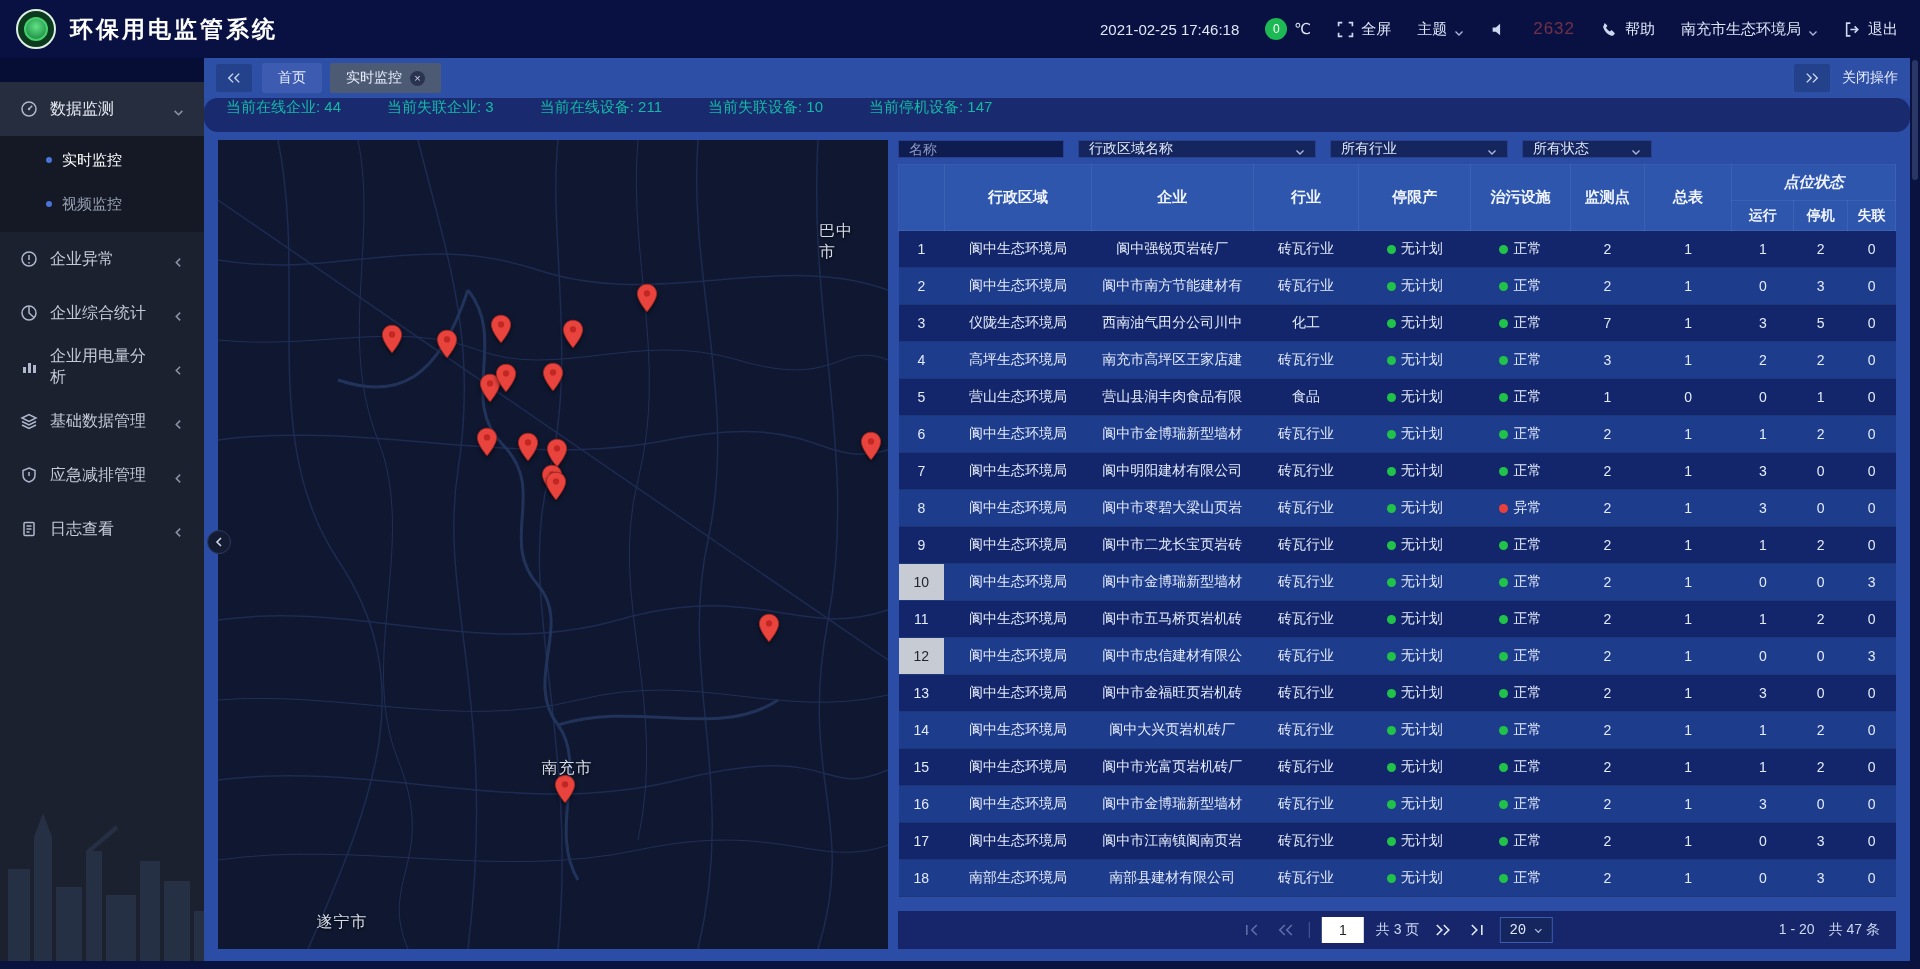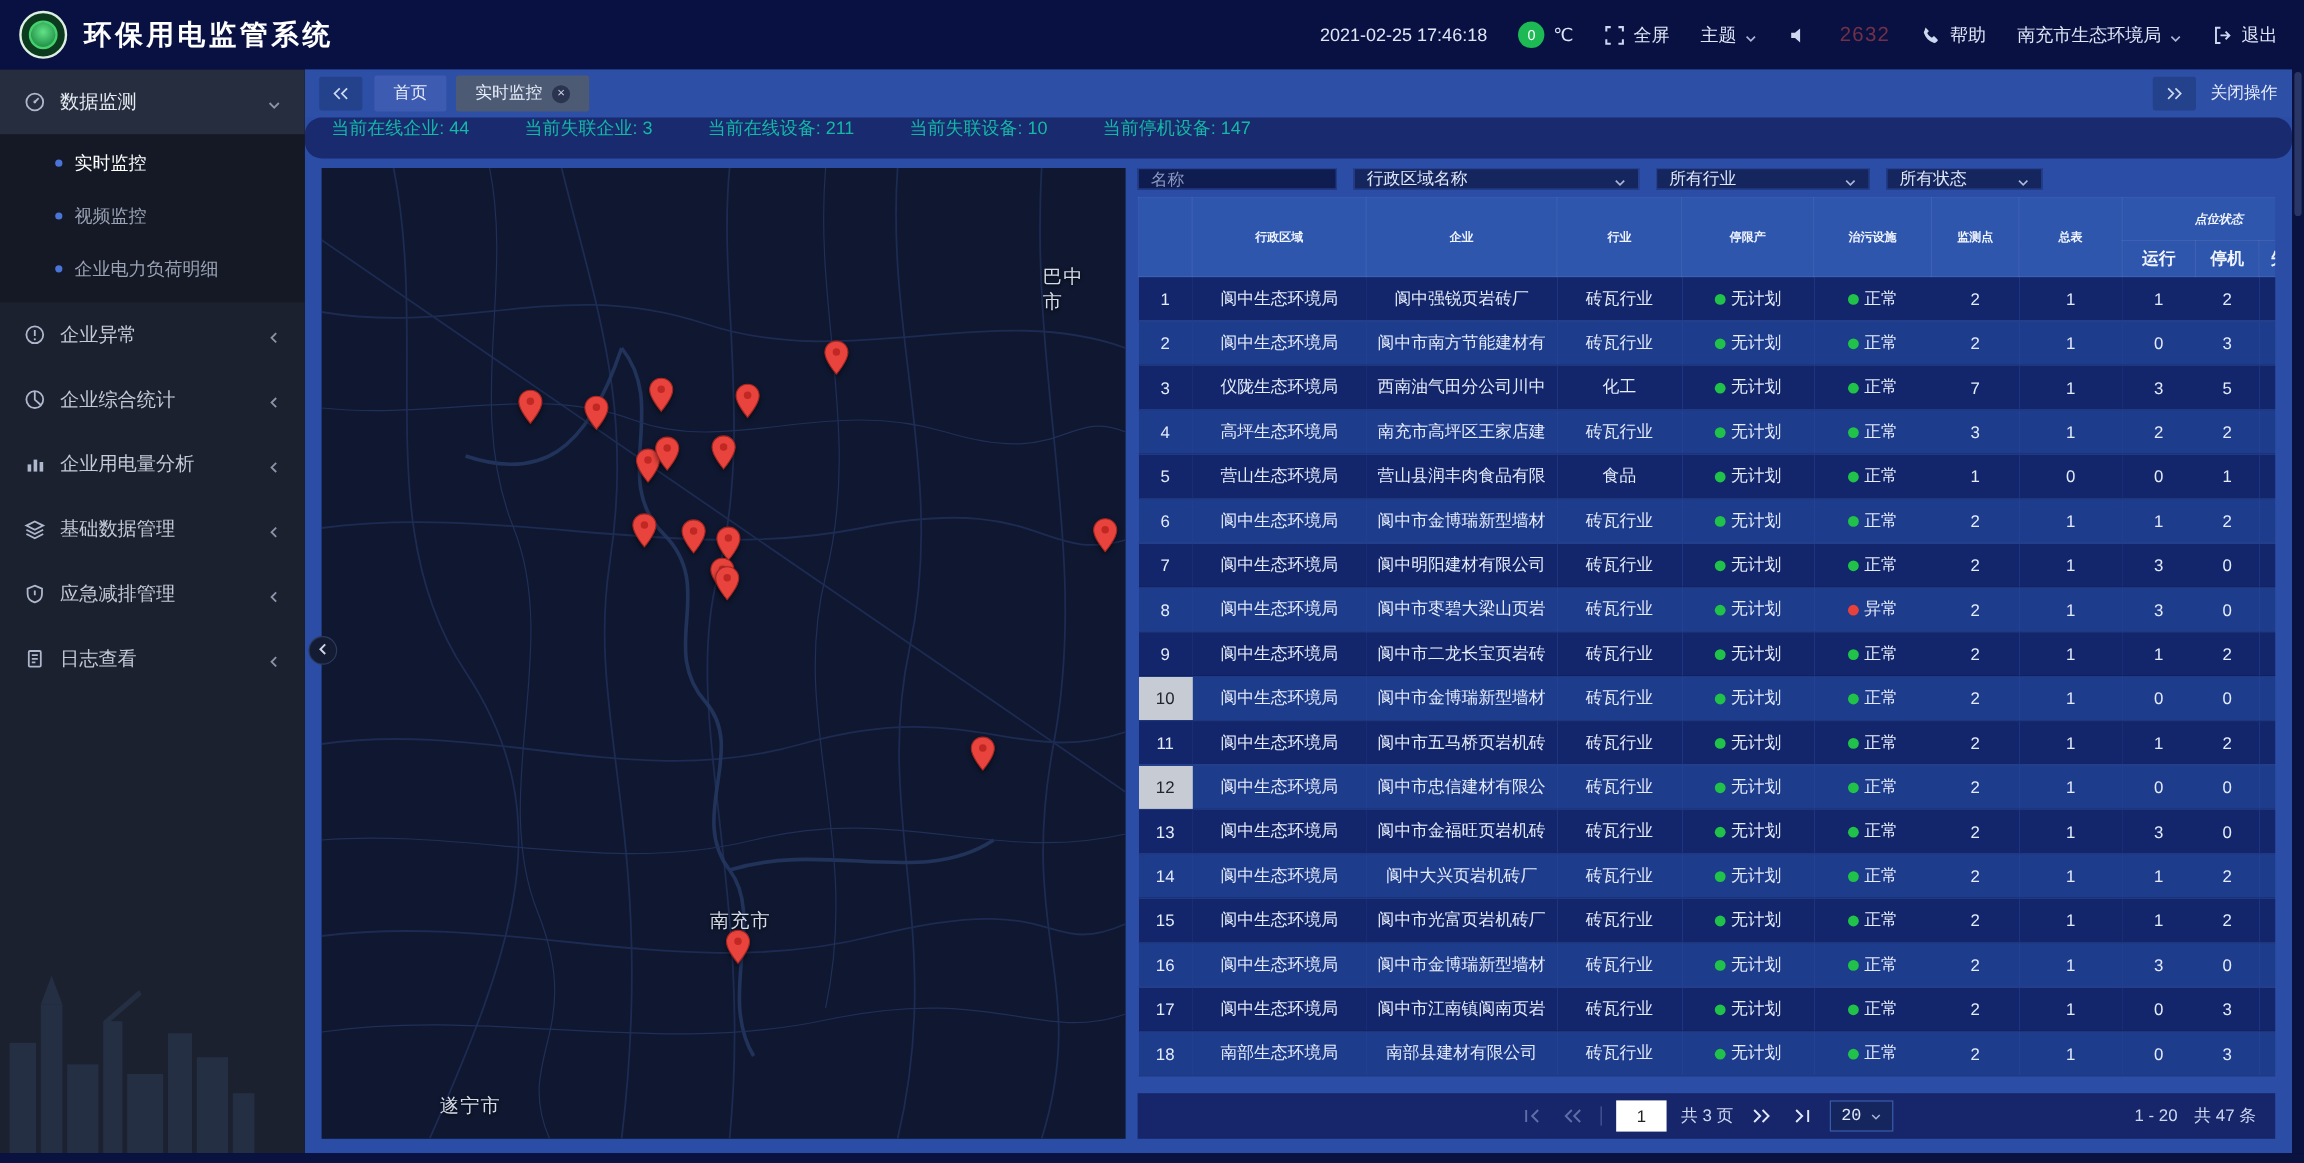--- a/index.html
+++ b/index.html
@@ -17,21 +17,21 @@
   .notice-count { color:#d94f4f; opacity:.5; font-size:17px; letter-spacing:1px; }
   .hicon { width:17px; height:17px; display:inline-block; color:#cdd8f0; }
   .hicon svg { width:100%; height:100%; display:block; }
   .chev-down-glyph { width:10px; height:10px; color:#aab6d8; }
   .chev-down-glyph svg { width:100%; height:100%; }
 
   
   .layout { display:flex; height:903px; padding-right:10px; }
 
   
-  .sidebar { width:254px; background:#1b212f; position:relative; overflow:hidden; flex:none; }
+  .sidebar { width:204px; background:#1b212f; position:relative; overflow:hidden; flex:none;margin-top:24px; }
   .menu-group-header { height:54px; display:flex; align-items:center; gap:12px; padding:0 20px; font-size:16px; color:#e6eaf2; cursor:pointer; background:#262d3e; }
   .menu-item { height:54px; display:flex; align-items:center; gap:12px; padding:0 20px; font-size:16px; color:#c3c9d6; cursor:pointer; }
   .menu-item .chev, .menu-group-header .chev { margin-left:auto; width:11px; height:11px; color:#8c93a6; }
   .chev svg { width:100%; height:100%; }
   .micon { width:18px; height:18px; color:#aeb7cc; flex:none; }
   .micon svg { width:100%; height:100%; }
   .submenu { background:#141925; padding:2px 0 6px; }
   .submenu-item { height:44px; display:flex; align-items:center; gap:10px; padding-left:46px; font-size:15px; color:#9aa2b4; cursor:pointer; }
   .submenu-item.active { color:#ffffff; }
   .bullet { width:6px; height:6px; border-radius:50%; background:#4a74d8; flex:none; }
@@ -64,21 +64,21 @@
   
   .right-panel { flex:1; display:flex; flex-direction:column; min-width:0; }
   .filters { display:flex; gap:14px; height:18px; margin-bottom:6px; flex:none; }
   .filter-input { width:166px; background:#0f1c50; border:1px solid #27408f; color:#e8eefc; padding:0 10px; font-size:14px; outline:none; }
   .filter-input::placeholder { color:#8a97c0; }
   .filter-select { background:#15265e; border:1px solid #27408f; color:#dfe7fa; font-size:14px; display:flex; align-items:center; justify-content:space-between; padding:0 10px; cursor:pointer; }
   .fs-region { width:238px; } .fs-industry { width:178px; } .fs-status { width:130px; }
 
   .table-wrap { flex:1; overflow:hidden; min-height:0; }
   table { width:100%; border-collapse:collapse; table-layout:fixed; }
-  thead th { background:#2e56ad; color:#f0f4ff; font-weight:bold; font-size:10px; border:1px solid rgba(255,255,255,.07); text-align:center; }
+  thead th { background:#2e56ad; color:#f0f4ff; font-weight:bold; font-size:15px; border:1px solid rgba(255,255,255,.07); text-align:center; }
   thead tr:first-child th { height:36px; }
   thead tr:last-child th { height:30px; font-size:14px; }
   th.group-h { font-style:italic; }
   tbody td { height:37px; font-size:14px; color:#e4ebfb; text-align:center; border-bottom:1px solid rgba(5,12,40,.35); white-space:nowrap; overflow:hidden; }
   tr.odd  { background:#13266b; }
   tr.even { background:#1e3c8c; }
   td.idx-selected { background:#c6cbd4; color:#23262c; }
   .dot { display:inline-block; width:9px; height:9px; border-radius:50%; margin-right:5px; vertical-align:middle; }
   .dot.ok { background:#21c24a; } .dot.err { background:#e8413c; }
 
@@ -181,24 +181,20 @@
         </div>
         <div class="submenu">
           <div class="submenu-item active">
             <span class="bullet"></span>
             <span>实时监控</span>
           </div>
           <div class="submenu-item">
             <span class="bullet"></span>
             <span>视频监控</span>
           </div>
-          <div class="submenu-item">
-            <span class="bullet"></span>
-            <span>企业电力负荷明细</span>
-          </div>
         </div>
         <div class="menu-item">
           <span class="micon"><svg viewBox="0 0 18 18" fill="none" stroke="currentColor" stroke-width="1.5">
               <circle cx="9" cy="9" r="7"></circle>
               <path d="M9 5v5"></path>
               <circle cx="9" cy="12.8" r=".9" fill="currentColor" stroke="none"></circle>
             </svg></span>
           <span>企业异常</span>
           <span class="chev"><svg viewBox="0 0 10 10" fill="none" stroke="currentColor" stroke-width="1.4">
               <path d="M6.5 1.5L3 5l3.5 3.5"></path>

